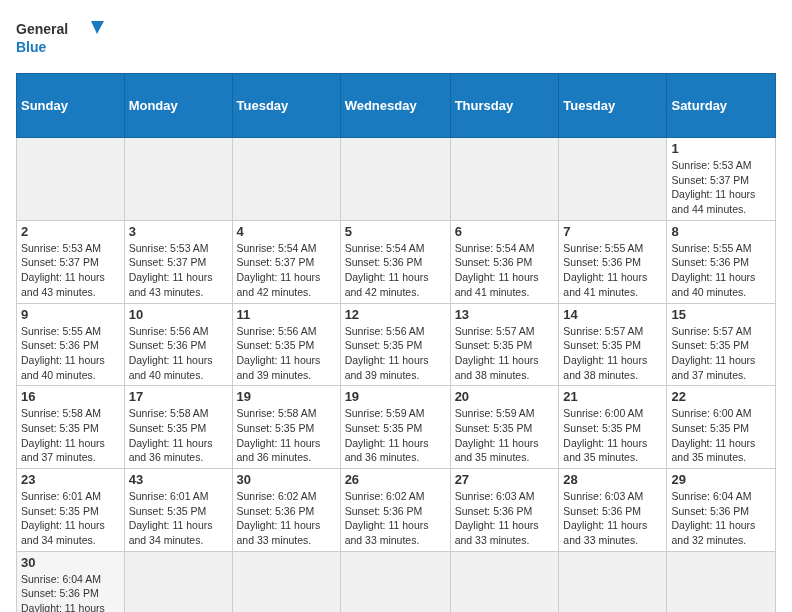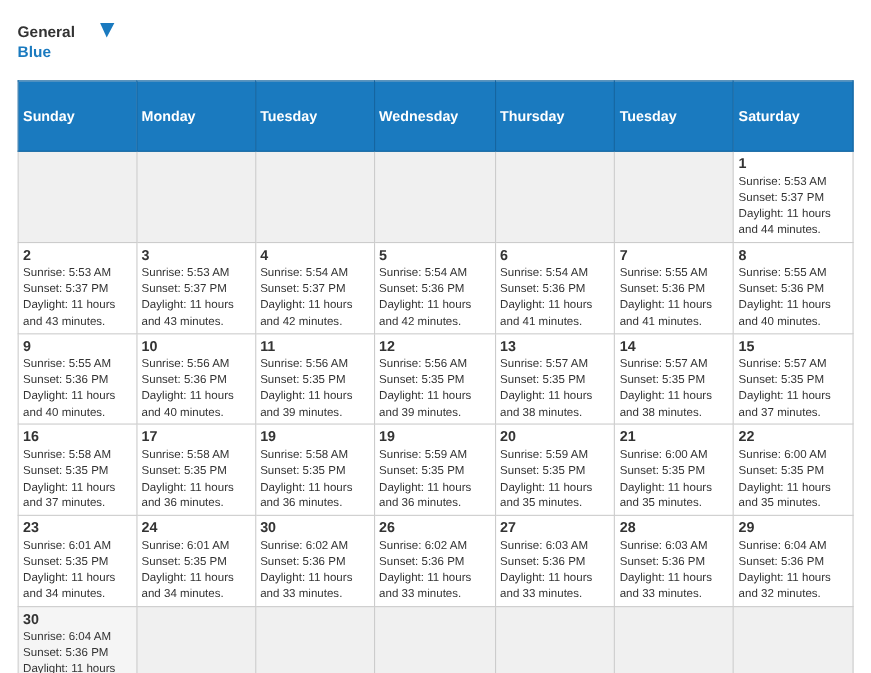--- a/index.html
+++ b/index.html
@@ -275,21 +275,21 @@
       </tr>
       <tr>
         <td>
           <span class="day-number">23</span>
           <div class="day-info" style="white-space: pre-line;">Sunrise: 6:01 AM
 Sunset: 5:35 PM
 Daylight: 11 hours
 and 34 minutes.</div>
         </td>
         <td>
-          <span class="day-number">24</span>
+          <span class="day-number">43</span>
           <div class="day-info" style="white-space: pre-line;">Sunrise: 6:01 AM
 Sunset: 5:35 PM
 Daylight: 11 hours
 and 34 minutes.</div>
         </td>
         <td>
           <span class="day-number">30</span>
           <div class="day-info" style="white-space: pre-line;">Sunrise: 6:02 AM
 Sunset: 5:36 PM
 Daylight: 11 hours

